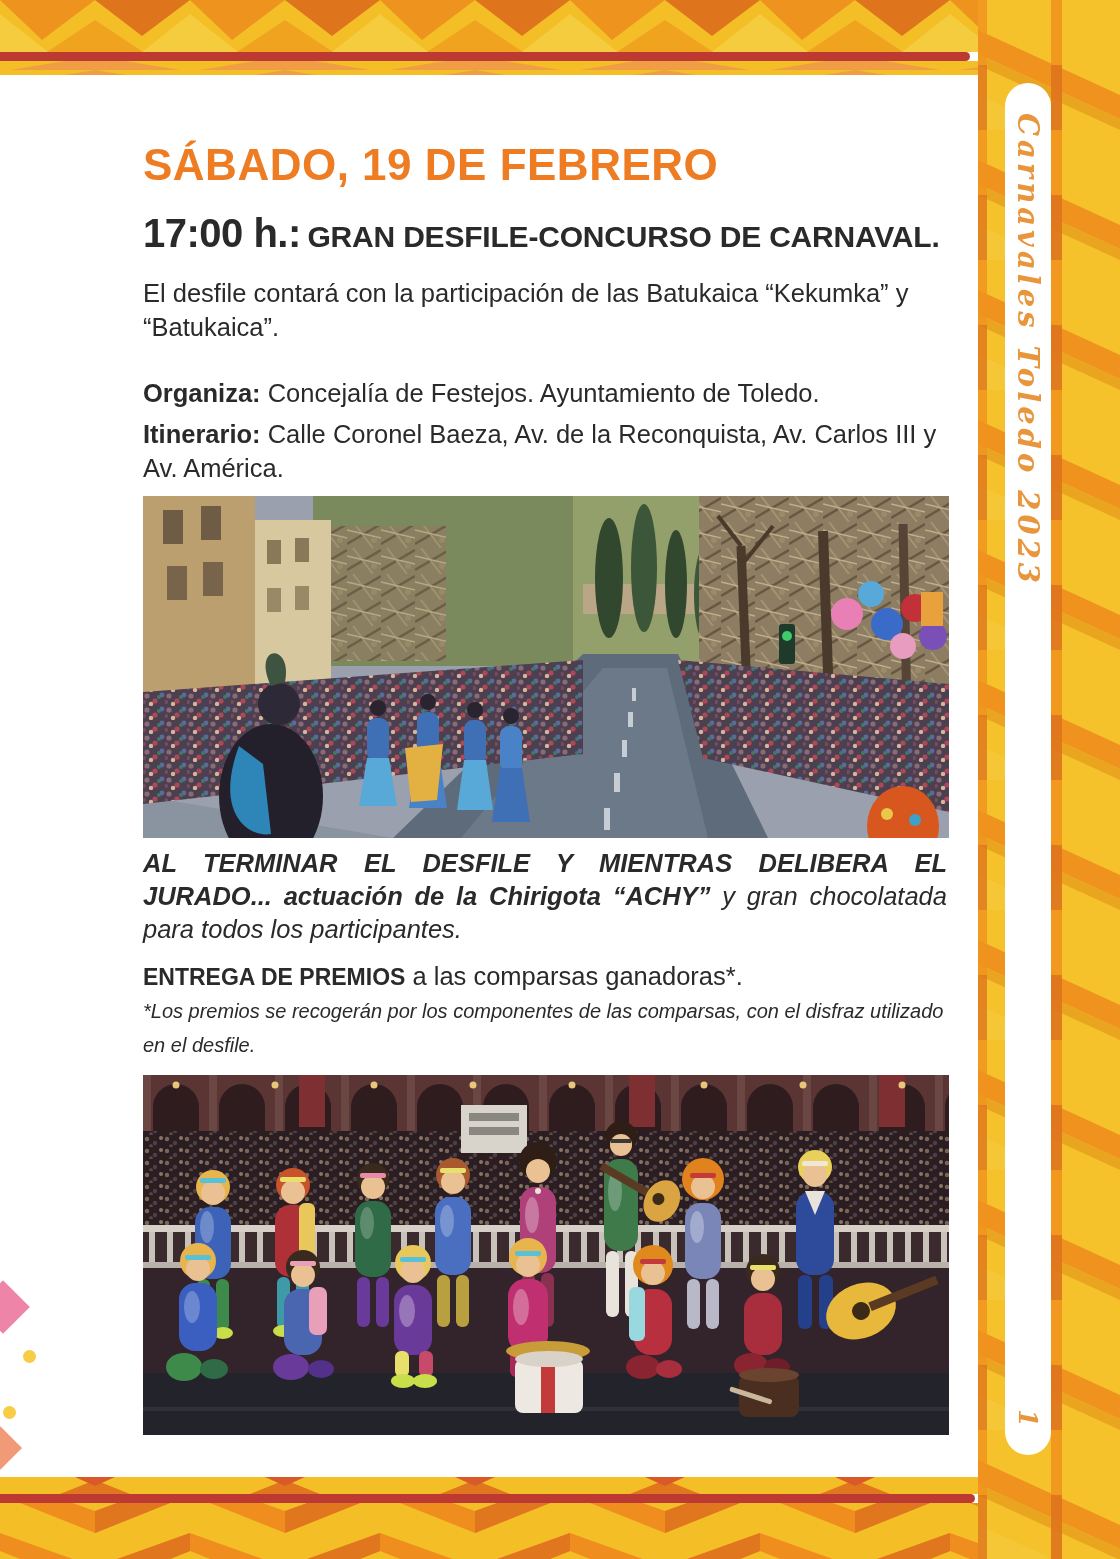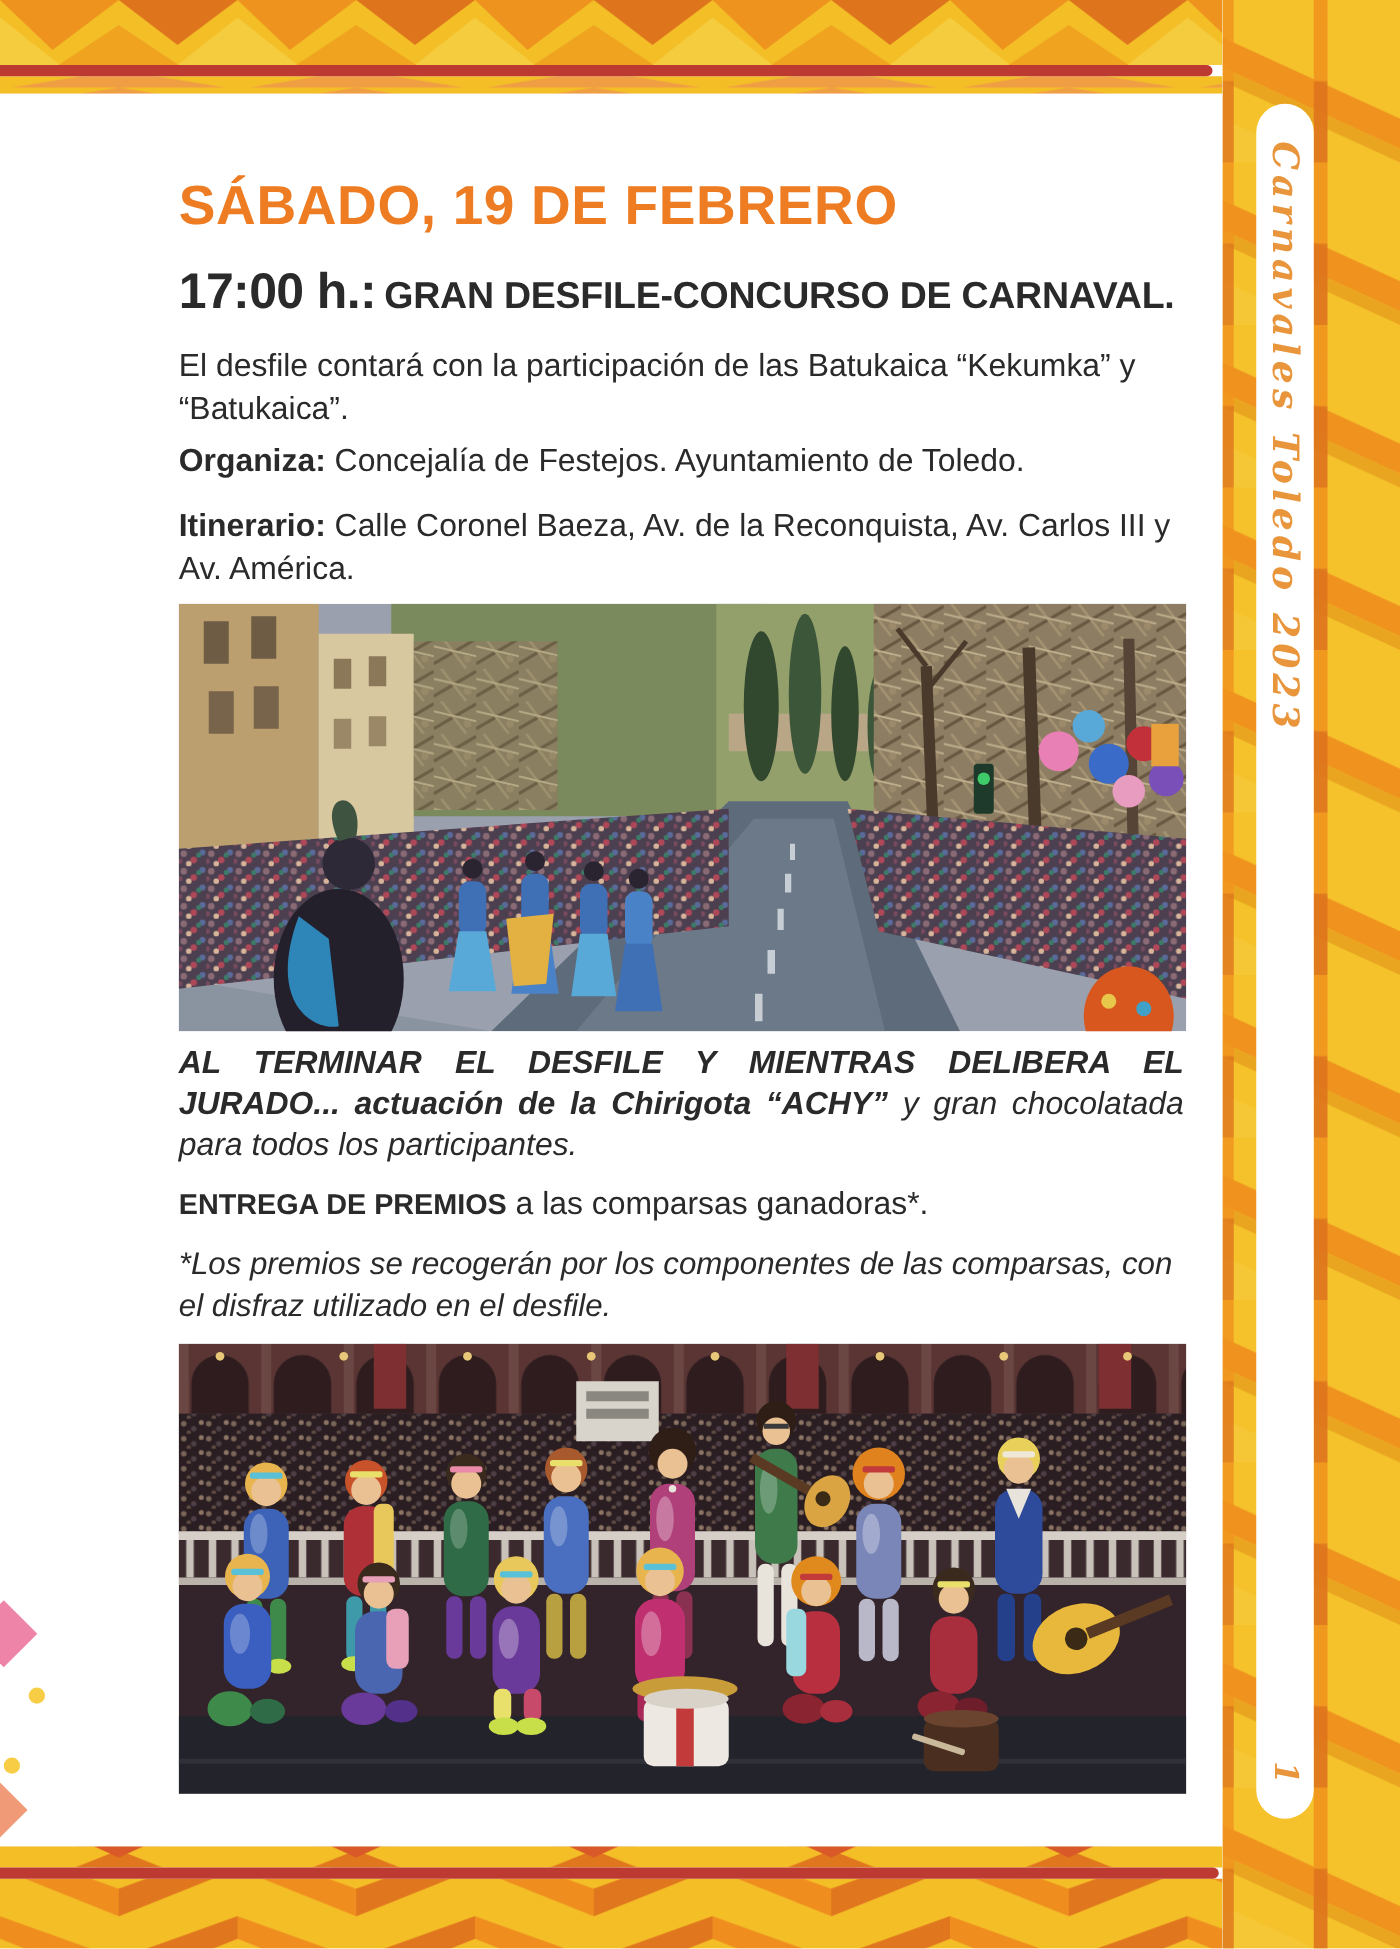--- a/index.html
+++ b/index.html
@@ -23,21 +23,21 @@
            padding:0 31px 0 143px;}
   h1.date{margin:66px 0 0 0;font-size:44px;line-height:48px;font-weight:800;
           color:#ED7C23;letter-spacing:0.5px;}
   h2.event{margin:25px 0 0 0;line-height:38px;color:#2A2A2A;font-weight:800;}
   h2.event .time{font-size:40px;letter-spacing:-0.5px;}
   h2.event .etitle{font-size:30px;font-weight:700;letter-spacing:-0.2px;}
   p.body{margin:16px 0 0 0;font-size:25.5px;line-height:34px;color:#2A2A2A;}
   p.body b{font-weight:700;}
   p.tight{margin-top:10px;}
   p.just{text-align:justify;font-style:italic;}
-  p.foot{font-style:italic;font-size:25px;margin-top:14px;}
+  p.foot{font-style:italic;font-size:20px;margin-top:0;}
   figure{margin:0;padding:0;}
   .photo{display:block;margin-top:11px;width:806px;}
   
   .confetti{position:absolute;}
   .diamond{left:-16px;top:1288px;width:38px;height:38px;background:#EE85A8;transform:rotate(45deg);}
   .dot1{left:23px;top:1350px;width:13px;height:13px;border-radius:50%;background:#F6CD45;}
   .dot2{left:3px;top:1406px;width:13px;height:13px;border-radius:50%;background:#F6CD45;}
   .tri{left:-19px;top:1431px;width:34px;height:34px;background:#F09A78;transform:rotate(45deg);}
 </style>
 </head>
@@ -95,23 +95,23 @@
 
     <h1 class="date">SÁBADO, 19 DE FEBRERO</h1>
 
     <h2 class="event">
       <span class="time">17:00 h.:</span>
       <span class="etitle">GRAN DESFILE-CONCURSO DE CARNAVAL.</span>
     </h2>
 
     <p class="body" style="margin-top:18px">El desfile contará con la participación de las Batukaica “Kekumka” y “Batukaica”.</p>
 
-    <p class="body tight" style="margin-top:8px"><b>Organiza:</b><span> Concejalía de Festejos. Ayuntamiento de Toledo.</span></p>
-
-    <p class="body" style="margin-top:18px"><b>Itinerario:</b><span> Calle Coronel Baeza, Av. de la Reconquista, Av. Carlos III y Av. América.</span></p>
+    <p class="body tight" style="margin-top:32px"><b>Organiza:</b><span> Concejalía de Festejos. Ayuntamiento de Toledo.</span></p>
+
+    <p class="body" style="margin-top:7px"><b>Itinerario:</b><span> Calle Coronel Baeza, Av. de la Reconquista, Av. Carlos III y Av. América.</span></p>
 
     <figure>
       <svg class="photo" viewBox="0 0 806 342" width="806" height="342" preserveAspectRatio="none">
         <defs>
           <pattern id="p1crowd" width="22" height="14" patternUnits="userSpaceOnUse">
             <rect width="22" height="14" fill="#4C4050"></rect>
             <circle cx="4" cy="4" r="2.6" fill="#8A6A74"></circle>
             <circle cx="12" cy="9" r="2.6" fill="#AE4858"></circle>
             <circle cx="19" cy="3" r="2.4" fill="#5A6A9A"></circle>
             <circle cx="8" cy="12" r="2.2" fill="#D8B49A"></circle>

